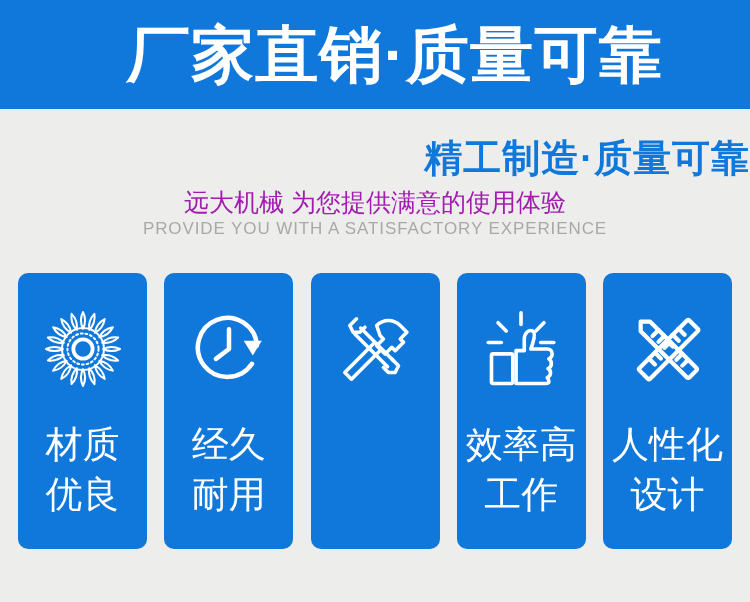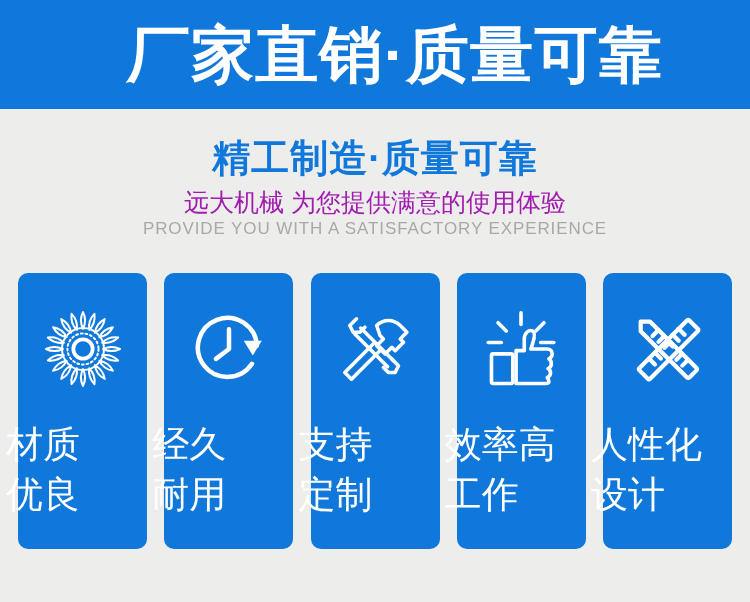--- a/index.html
+++ b/index.html
@@ -52,20 +52,21 @@
     text-align: center;
   }
   .headline-main {
     margin-top: 27px;
     color: #1178db;
     font-size: 38px;
     line-height: 44px;
     font-weight: bold;
     letter-spacing: 1px;
     white-space: nowrap;
+    text-align: right;
   }
   .headline-sub {
     margin-top: 7px;
     color: #a21caf;
     font-size: 25px;
     line-height: 30px;
     font-weight: normal;
     white-space: nowrap;
   }
   .headline-en {
@@ -106,21 +107,21 @@
     justify-content: center;
   }
   .card-label {
     position: absolute;
     left: -12px;
     top: 147px;
     width: 153px;
     color: #ffffff;
     font-size: 37px;
     line-height: 50px;
-    text-align: left;
+    text-align: center;
     white-space: nowrap;
   }
   .card-label .line {
     display: block;
   }
 </style>
 </head>
 <body>
 
 <div class="page">
@@ -199,24 +200,20 @@
             <path d="M52 22 C60 14 72 14 80 22 L88 30 L80 38 L84 42 L74 52 L70 48 L62 56 L52 46 L60 38 L56 34 Z"></path>
             <path d="M57 51 L22 86 L14 78 L49 43"></path>
 
             <path d="M28 14 L20 22 L24 30 L32 30 L38 24"></path>
             <path d="M33 25 L72 64"></path>
             <path d="M70 62 L78 70 L74 78 L66 78 L60 72"></path>
             <path d="M65 71 L26 32"></path>
           </g>
         </svg>
       </div>
-      <div class="card-label">
-        <span class="line">支持</span>
-        <span class="line">定制</span>
-      </div>
     </div>
 
     <div class="card">
       <div class="card-icon">
         <svg width="82" height="82" viewBox="0 0 100 100">
           <g fill="none" stroke="#ffffff" stroke-width="4.4" stroke-linecap="round" stroke-linejoin="round">
             <path d="M44 92 L44 52 L54 52 L54 38 C54 30 60 26 64 28 C68 30 66 38 64 44 L62 50 L82 50 C86 50 88 53 88 56 C88 59 86 61 84 62 C86 63 87 65 87 68 C87 71 85 73 83 74 C85 75 86 77 86 79 C86 82 84 84 82 85 C83 86 84 88 84 90 C84 92 82 92 80 92 Z"></path>
             <rect x="14" y="56" width="26" height="36" rx="2"></rect>
             <path d="M50 6 L50 20"></path>
             <path d="M22 18 L32 28"></path>

